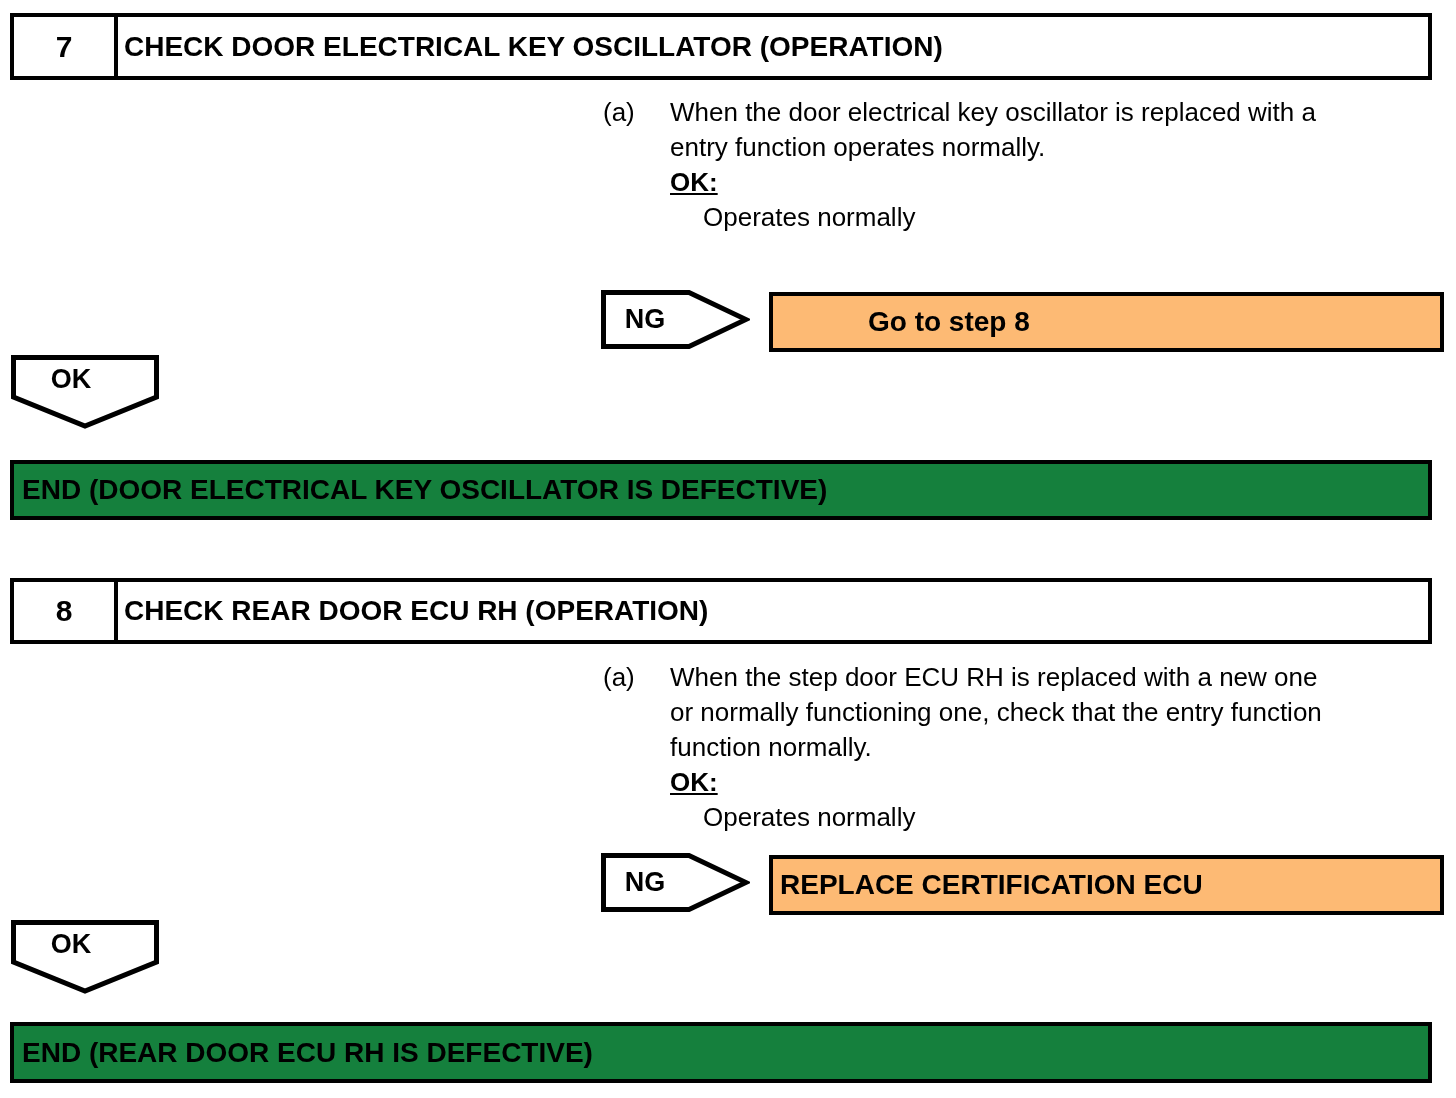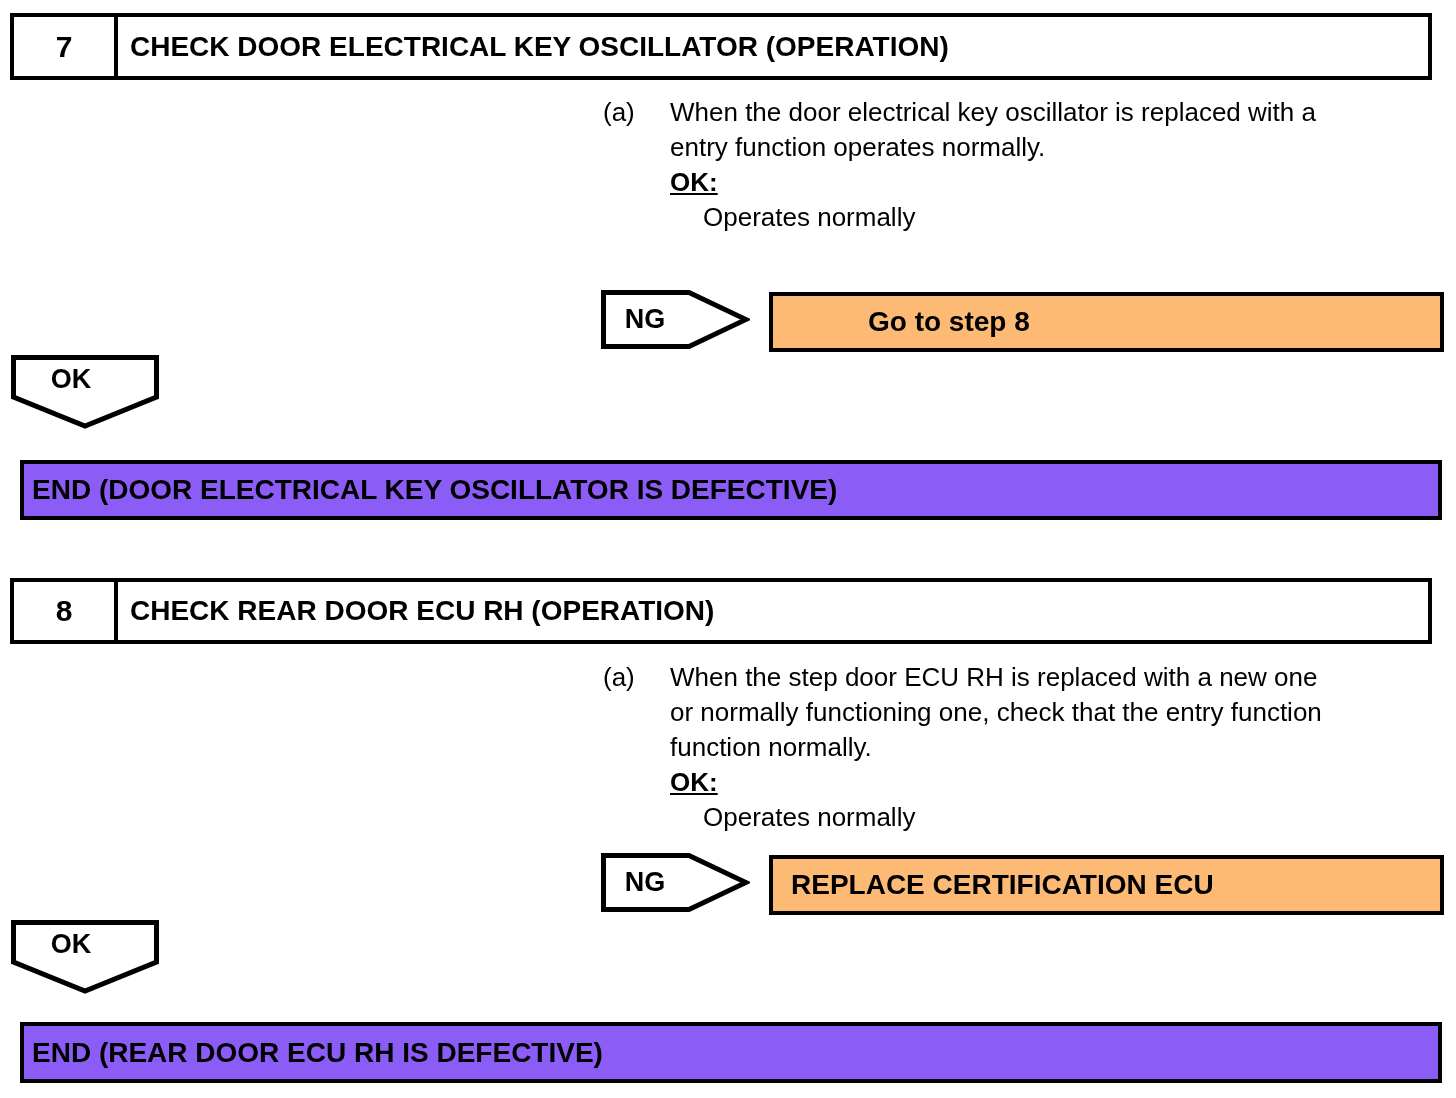--- a/index.html
+++ b/index.html
@@ -21,21 +21,21 @@
     border:4px solid #000; background:#fff;
     display:flex; align-items:stretch;
   }
   .step-num {
     width:104px; border-right:4px solid #000;
     display:flex; align-items:center; justify-content:center;
     font-size:30px; font-weight:bold;
   }
   .step-title {
     flex:1; display:flex; align-items:center;
-    padding-left:12px; font-size:28px; font-weight:bold;
+    padding-left:6px; font-size:28px; font-weight:bold;
     white-space:nowrap;
   }
   
   .body-block {
     position:absolute; left:603px; width:840px;
     font-size:26px; line-height:35px;
   }
   .item-row { display:flex; }
   .item-label { width:67px; flex:0 0 67px; }
   .ok-heading { font-weight:bold;text-decoration:underline; }
@@ -51,35 +51,35 @@
     font-size:27px; font-weight:bold;
   }
   
   .ng-box {
     position:absolute; left:769px; width:675px; height:60px;
     border:4px solid #000; background:#fdba74;
     display:flex; align-items:center;
     font-size:28px; font-weight:bold; white-space:nowrap;
   }
   .ng-box-goto { padding-left:95px; }
-  .ng-box-action { padding-left:18px; }
+  .ng-box-action { padding-left:7px; }
   
   .ok-arrow {
     position:absolute; left:11px; width:148px; height:74px;
   }
   .ok-arrow svg { position:absolute; left:0; top:0; }
   .ok-arrow-label {
     position:absolute; left:0; top:2px; width:120px; height:44px;
     display:flex; align-items:center; justify-content:center;
     font-size:27px; font-weight:bold;
   }
   
   .end-box {
-    position:absolute; left:20px; width:1422px; height:60px;
-    border:4px solid #000; background:#8b5cf6;
+    position:absolute; left:10px; width:1422px; height:60px;
+    border:4px solid #000; background:#15803d;
     display:flex; align-items:center; padding-left:8px;
     font-size:28px; font-weight:bold; white-space:nowrap;
   }
 </style>
 </head>
 <body>
 
 <div class="page">
 
   <div class="step-header" style="top:13px;">

